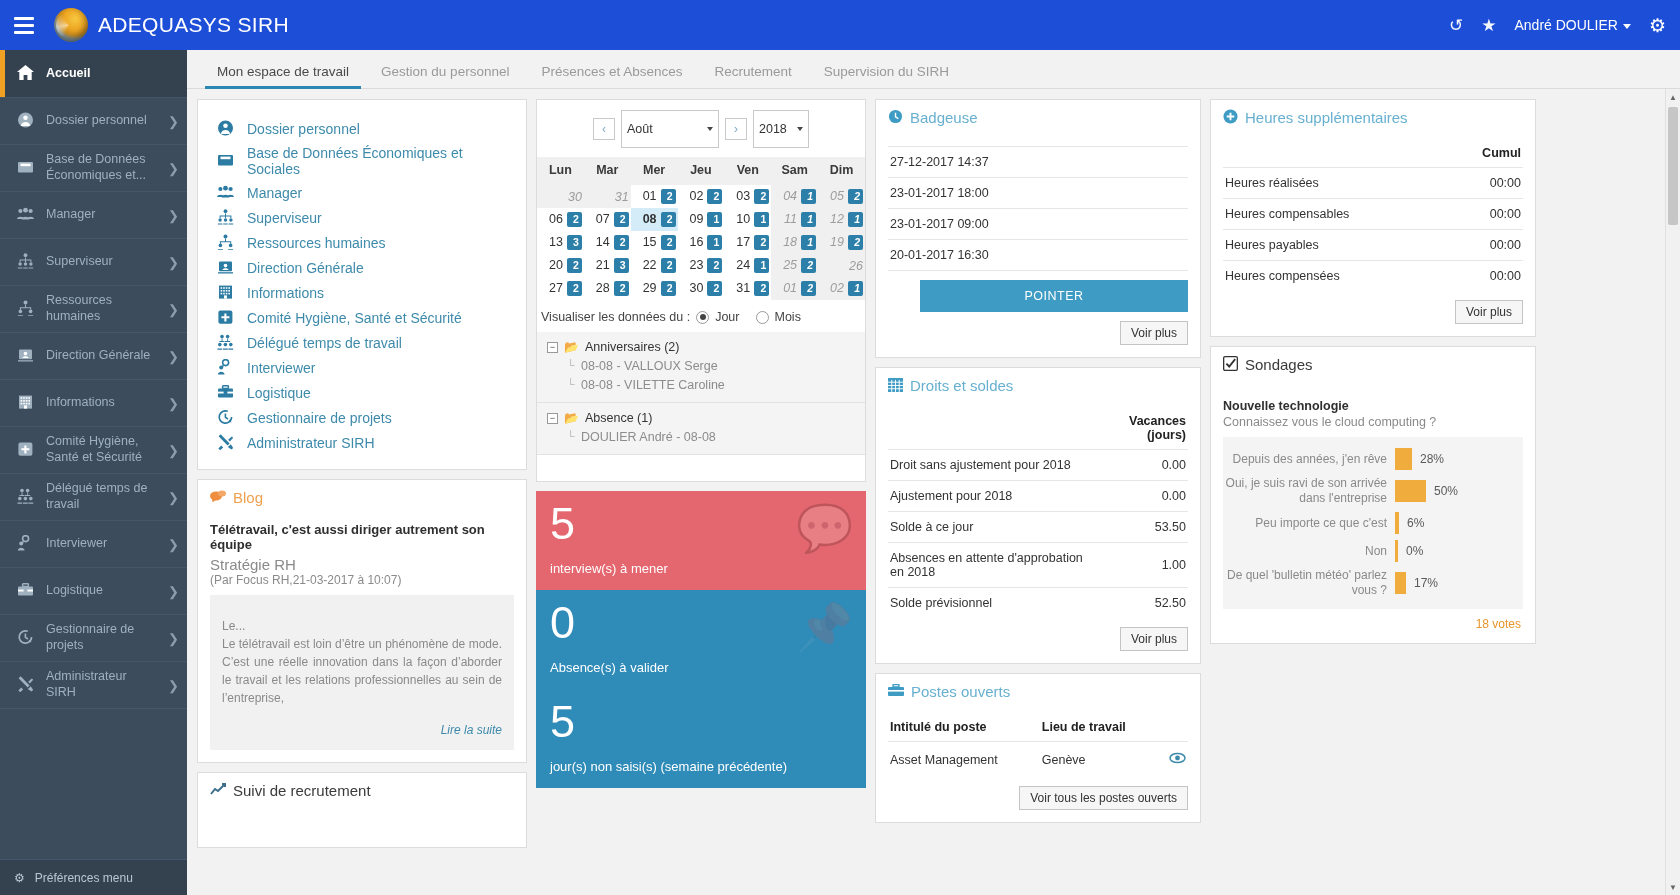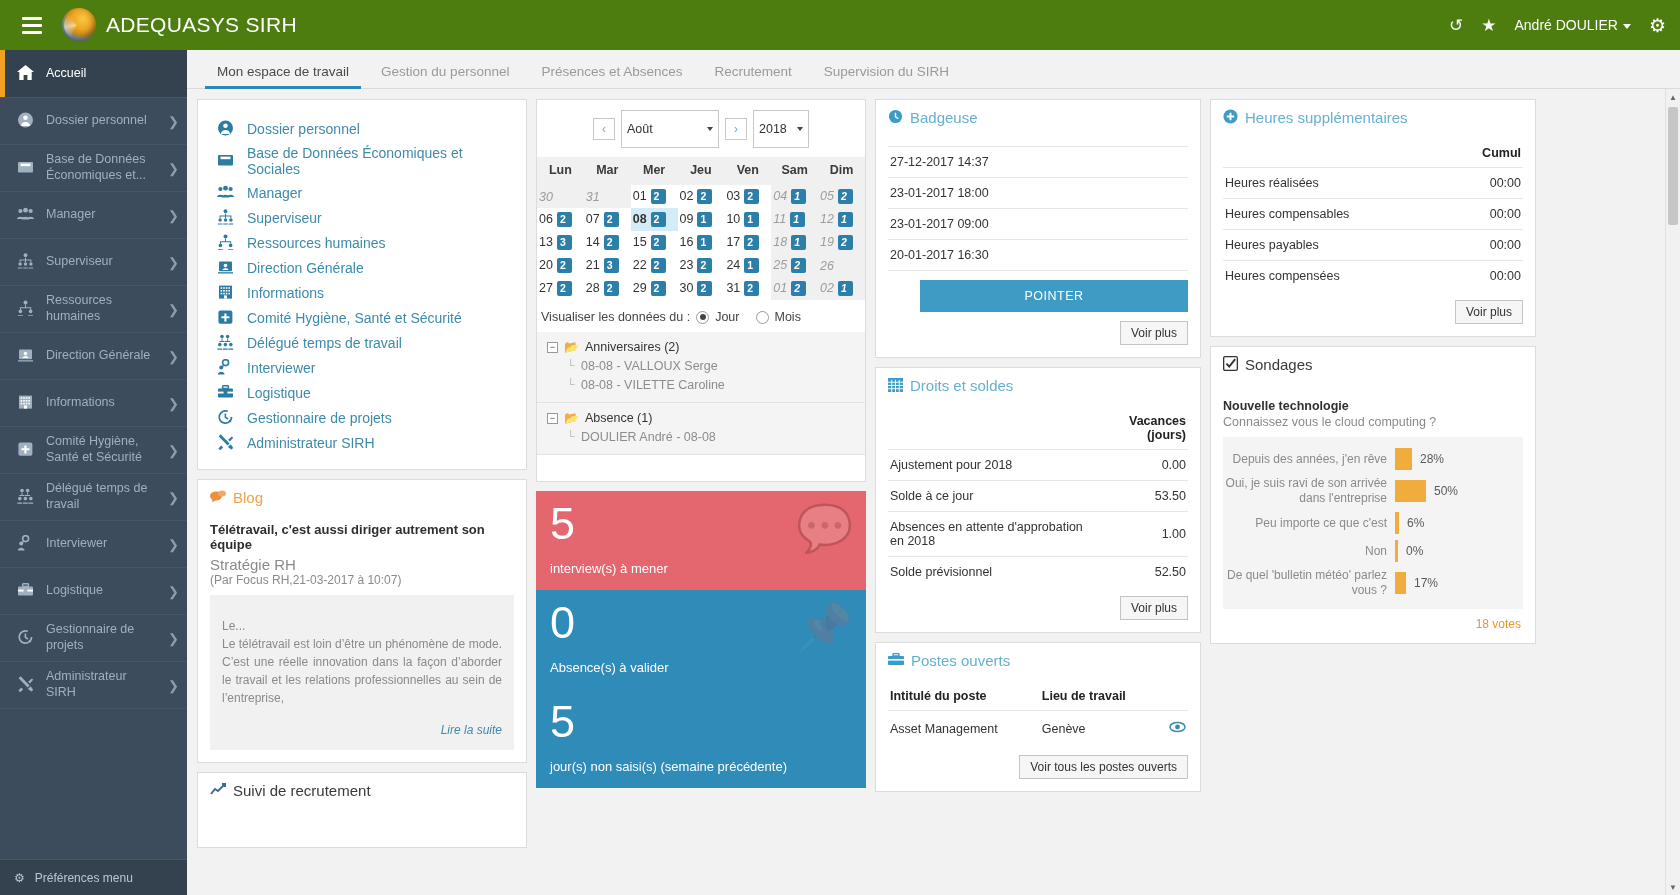--- a/index.html
+++ b/index.html
@@ -6,22 +6,22 @@
   html, body {
     width: 1680px; height: 895px;
     font-family: "Liberation Sans", sans-serif;
     background: #f0f0f0;
     overflow: hidden;
   }
   .app { position: relative; width: 1680px; height: 895px; display: flex; flex-direction: column; }
 
   
   .topbar {
-    height: 50px; background: #4d7c0f; display: flex; align-items: center;
-    flex: 0 0 50px; position: relative; z-index: 20; padding-left: 8px;
+    height: 50px; background: #1d4ed8; display: flex; align-items: center;
+    flex: 0 0 50px; position: relative; z-index: 20;
   }
   .hamburger {
     width: 48px; height: 50px; display: flex; flex-direction: column;
     align-items: center; justify-content: center; gap: 4px; cursor: pointer;
   }
   .hamburger span { display: block; width: 20px; height: 3px; background: #fff; border-radius: 1px; }
   .brand { display: flex; align-items: center; gap: 10px; padding-left: 6px; }
   .logo {
     width: 34px; height: 34px; border-radius: 50%;
     background: radial-gradient(circle at 62% 32%, #f7c843 0%, #eda521 35%, #c98c1c 52%, #7b8d96 66%, #5a6b75 100%);
@@ -49,21 +49,21 @@
     display: flex; flex-direction: column; position: relative;
   }
   .side-item {
     display: flex; align-items: center; gap: 10px; padding: 0 8px 0 14px;
     min-height: 47px; border-bottom: 1px solid #465666; cursor: pointer;
     font-size: 12.5px; position: relative;
   }
   .side-item .s-ico { width: 22px; flex: 0 0 22px; text-align: center; font-size: 15px; color: #9fb0bf; line-height: 1; }
   .side-item .s-lbl { flex: 1 1 auto; line-height: 1.25; }
   .side-item .s-arrow { font-size: 13px; color: #8c9dab; flex: 0 0 10px; }
-  .side-item.active { background: #34424f; color: #fff; font-weight: normal; justify-content: flex-end; }
+  .side-item.active { background: #34424f; color: #fff; font-weight: bold; justify-content: flex-end; }
   .side-item.active .s-ico { color: #fff; font-size: 17px; }
   .side-item.active::before {
     content: ""; position: absolute; left: 0; top: 0; bottom: 0; width: 5px; background: #f0a124;
   }
   .side-item.home { min-height: 48px; }
   .side-footer {
     margin-top: auto; background: #34424f; min-height: 36px; display: flex; align-items: center;
     gap: 10px; padding: 0 14px; font-size: 12px; color: #b9c7d3; cursor: pointer;
     border-top: 1px solid #46566e;
   }
@@ -122,21 +122,21 @@
   }
   .sel.month { width: 98px; }
   .sel.year { width: 56px; }
   .sel .cv { border-left: 3.5px solid transparent; border-right: 3.5px solid transparent; border-top: 4.5px solid #444; }
   table.cal { border-collapse: collapse; width: 100%; }
   table.cal th {
     font-size: 12.5px; color: #3a3a3a; font-weight: bold; padding: 6px 0 8px; text-align: center;
     background: #f0f0f0;
   }
   table.cal td {
-    text-align: left; padding: 4px 2px; font-size: 12.5px; color: #333; white-space: nowrap;
+    text-align: right; padding: 4px 2px; font-size: 12.5px; color: #333; white-space: nowrap;
   }
   table.cal td.we { background: #f0f0f0; }
   table.cal tr.r0 td.we, table.cal th.we { background: #f0f0f0; }
   table.cal td.out { color: #9d9d9d; font-style: italic; }
   table.cal td.sel-day { background: #d3ecf7; font-weight: bold; }
   .badge {
     display: inline-block; background: #2c7fa8; color: #fff; font-size: 10.5px; font-weight: bold;
     min-width: 15px; padding: 1px 3px; border-radius: 2px; margin-left: 4px; line-height: 13px;
   }
   .vis-row { display: flex; align-items: center; gap: 6px; font-size: 12.5px; color: #444; padding: 10px 0 8px 4px; }
@@ -738,20 +738,24 @@
               <div class="card-body" style="padding-top:10px">
                 <table class="tbl">
                   <thead>
                       <tr>
                     <th class="l"></th>
                     <th style="white-space:pre-line;width:96px">Vacances (jours)</th>
                   </tr>
                     </thead>
                   <tbody id="droits-rows">
                       <tr>
+                        <td>Droit sans ajustement pour 2018</td>
+                        <td class="r">0.00</td>
+                      </tr>
+                      <tr>
                         <td>Ajustement pour 2018</td>
                         <td class="r">0.00</td>
                       </tr>
                       <tr>
                         <td>Solde à ce jour</td>
                         <td class="r">53.50</td>
                       </tr>
                       <tr>
                         <td>Absences en attente d'approbation en 2018</td>
                         <td class="r">1.00</td>

